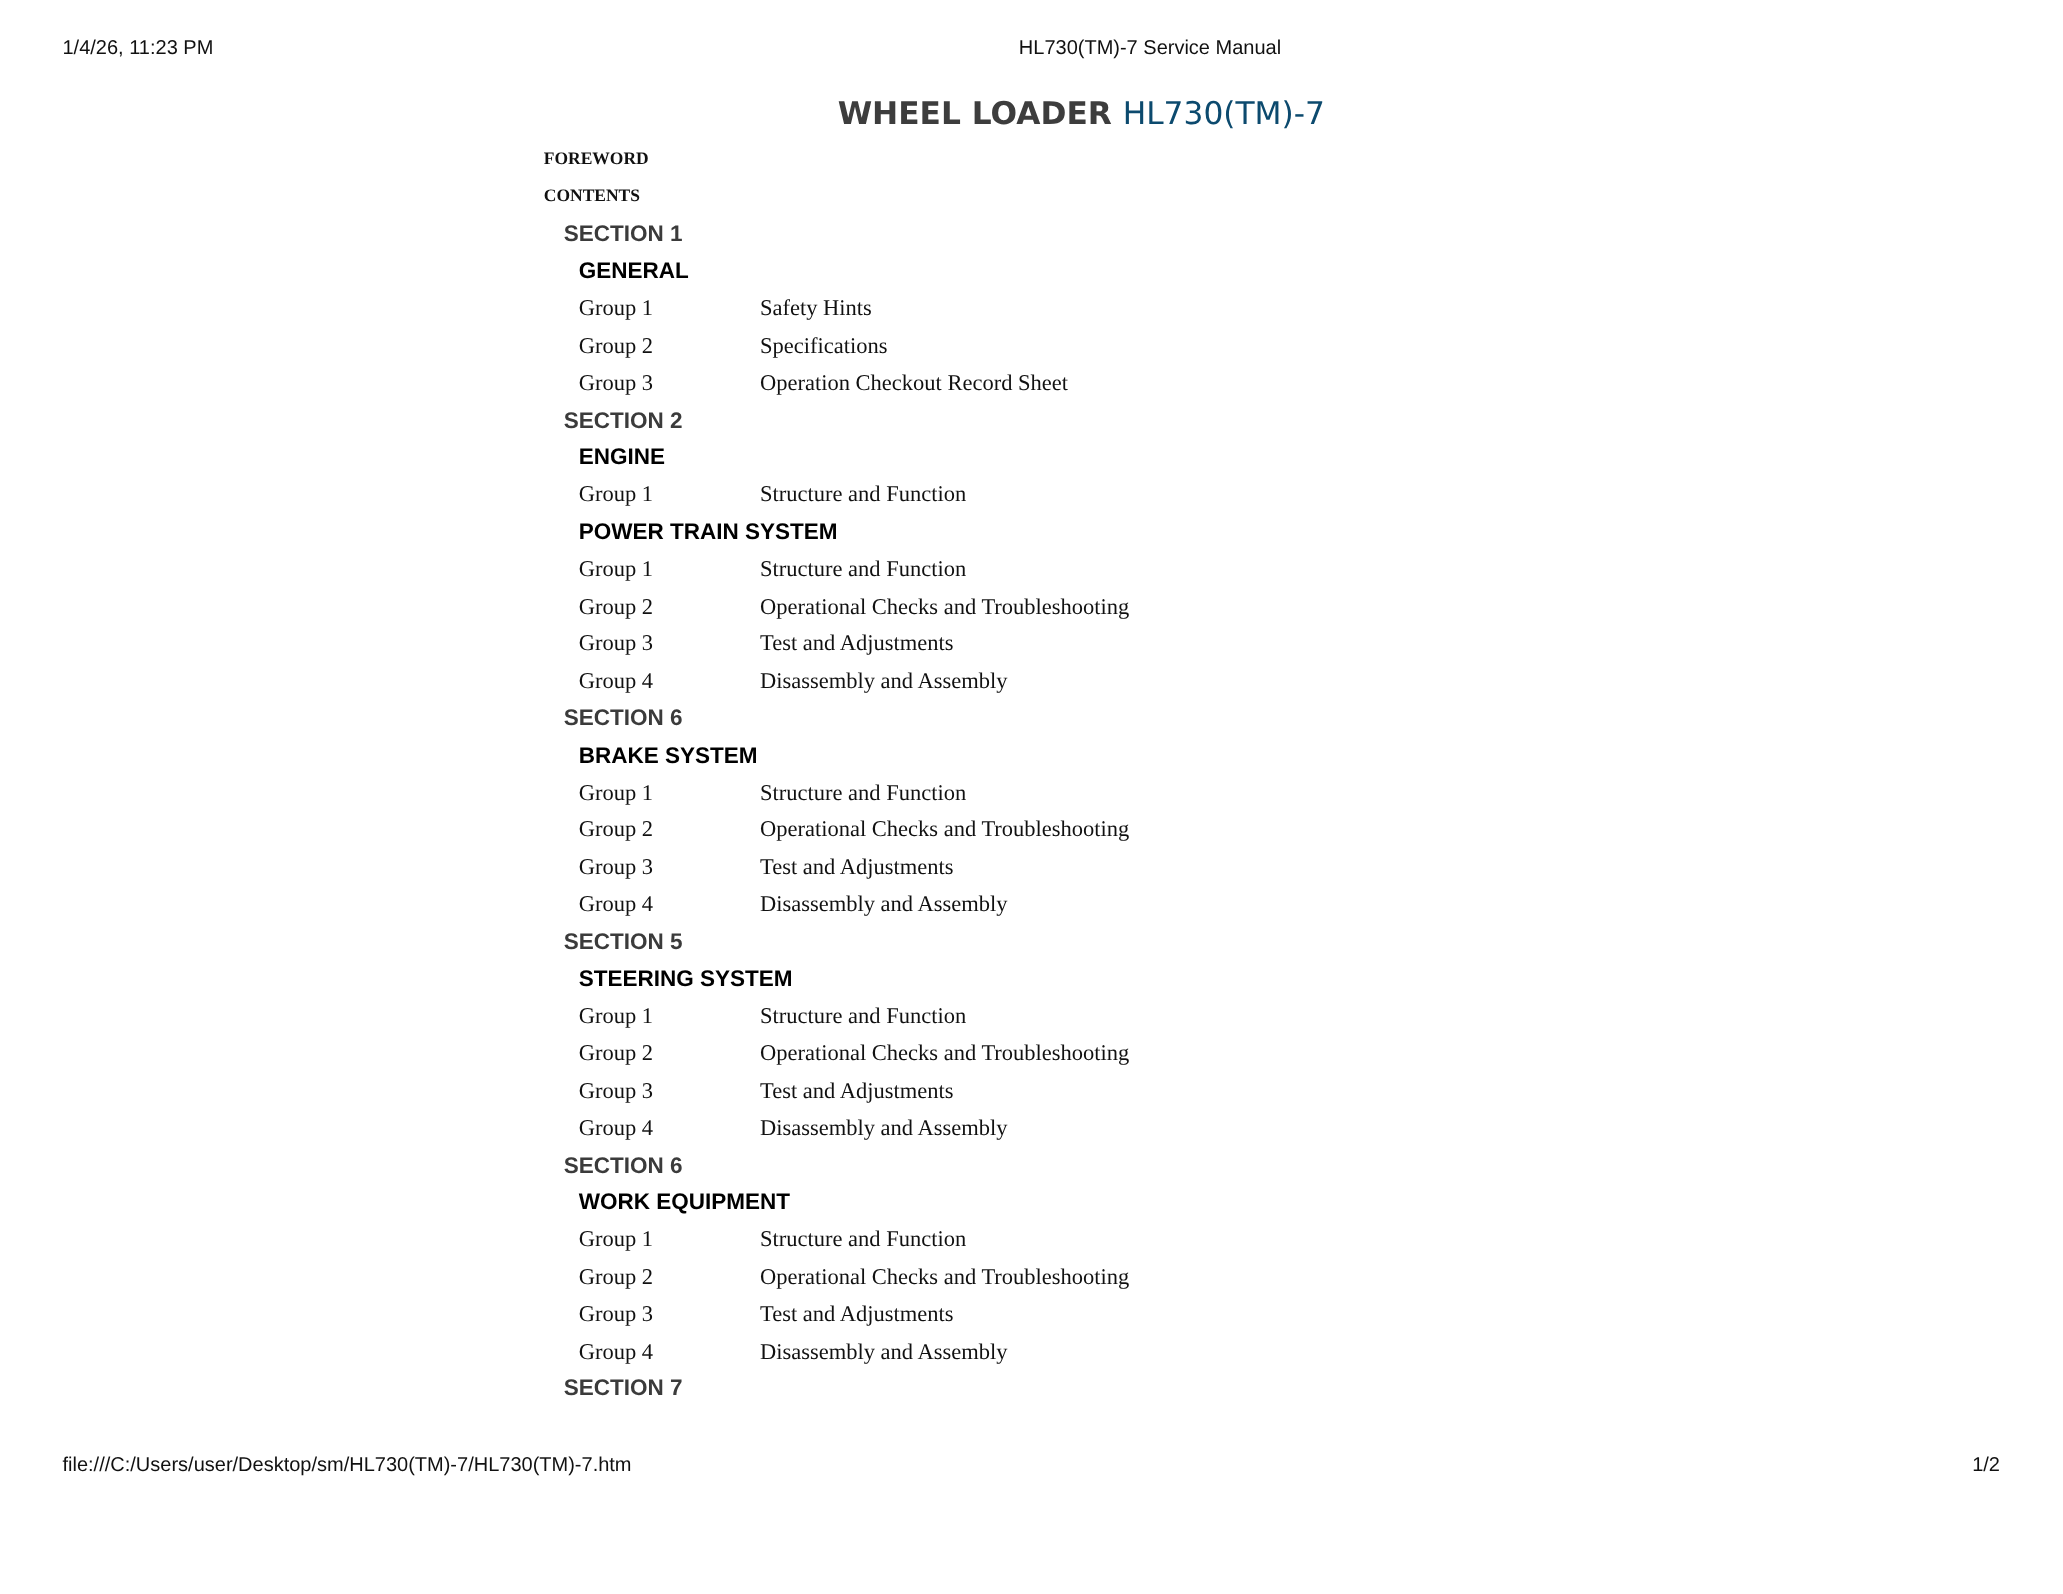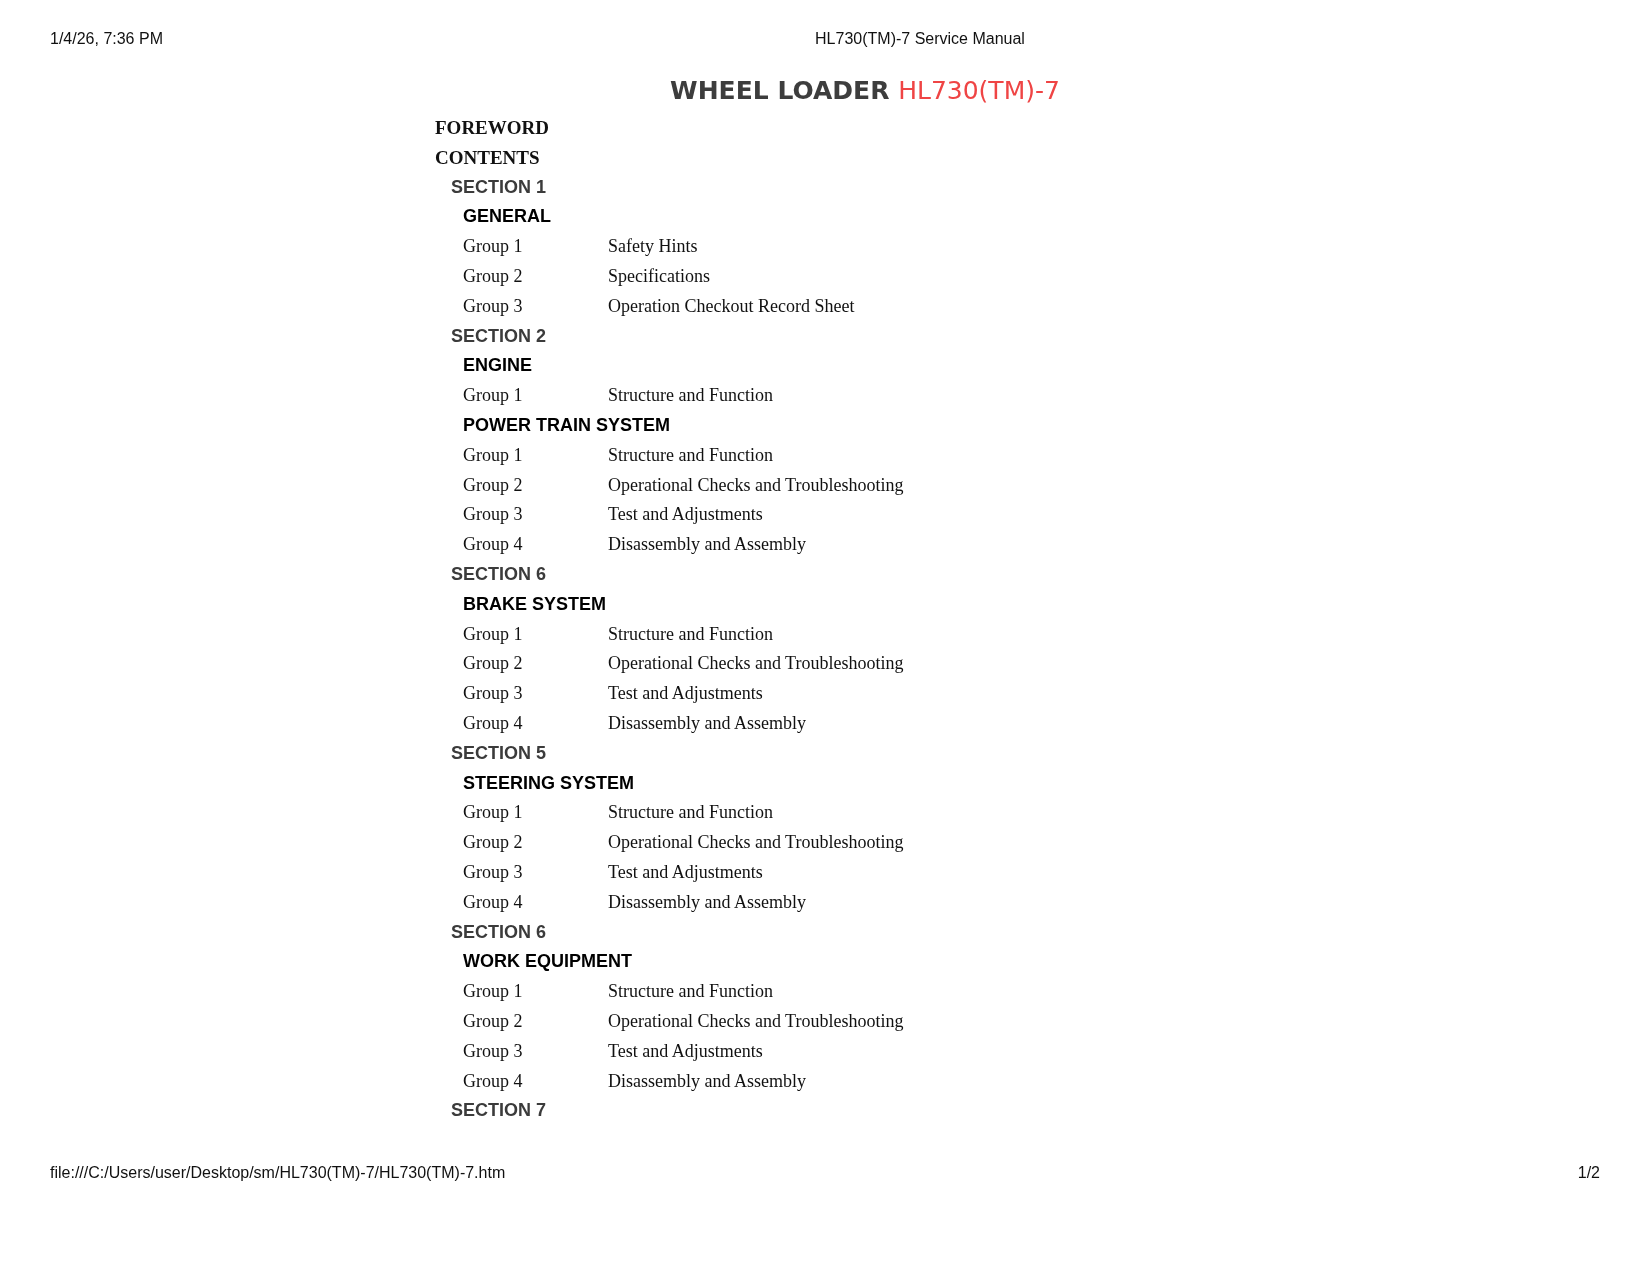--- a/index.html
+++ b/index.html
@@ -8,36 +8,36 @@
   .hdr-left { left: 50px; }
   .hdr-center { left: 0; width: 1650px; text-align: center; }
   .hdr-center span { position: relative; left: 95px; }
   .ftr { position: absolute; top: 1164px; font-family: "Liberation Sans", sans-serif; font-size: 16px; color: #111; }
   .ftr-left { left: 50px; }
   .ftr-right { right: 50px; }
 
   .title { position: absolute; top: 76px; left: 0; width: 1650px; text-align: center;
            font-family: "DejaVu Sans", sans-serif; font-size: 25px; font-weight: bold; }
   .title .t1 { color: #3d3d3d; }
-  .title .t2 { color: #ef4444; font-weight: normal; }
+  .title .t2 { color: #0c4a6e; font-weight: normal; }
   .title-wrap { position: relative; left: 40px; }
 
   .toc { position: absolute; top: 113px; left: 435px; width: 600px; }
   .row { height: 29.8px; line-height: 29.8px; white-space: nowrap; }
-  .top-link { font-family: "Liberation Serif", serif; font-weight: bold; font-size: 19px; color: #111; cursor: pointer; }
+  .top-link { font-family: "Liberation Serif", serif; font-weight: bold; font-size: 14px; color: #111; cursor: pointer; }
   .section { font-family: "Liberation Sans", sans-serif; font-weight: bold; font-size: 18px; color: #3b3b3b; margin-left: 16px; }
   .sys { padding-left: 28px; font-family: "Liberation Sans", sans-serif; font-weight: bold; font-size: 18px; color: #000; }
   .grp { padding-left: 28px; font-family: "Liberation Serif", serif; font-size: 18px; color: #111; }
   .grp .gnum { display: inline-block; width: 145px; }
   .grp .gtitle { cursor: pointer; }
 </style>
 </head>
 <body>
 
-<div class="hdr hdr-left">1/4/26, 7:36 PM</div>
+<div class="hdr hdr-left">1/4/26, 11:23 PM</div>
 <div class="hdr hdr-center"><span>HL730(TM)-7 Service Manual</span></div>
 
 <div class="title">
   <span class="title-wrap">
     <span class="t1">WHEEL LOADER</span>
     <span class="t2">HL730(TM)-7</span>
   </span>
 </div>
 
 <div class="toc">

